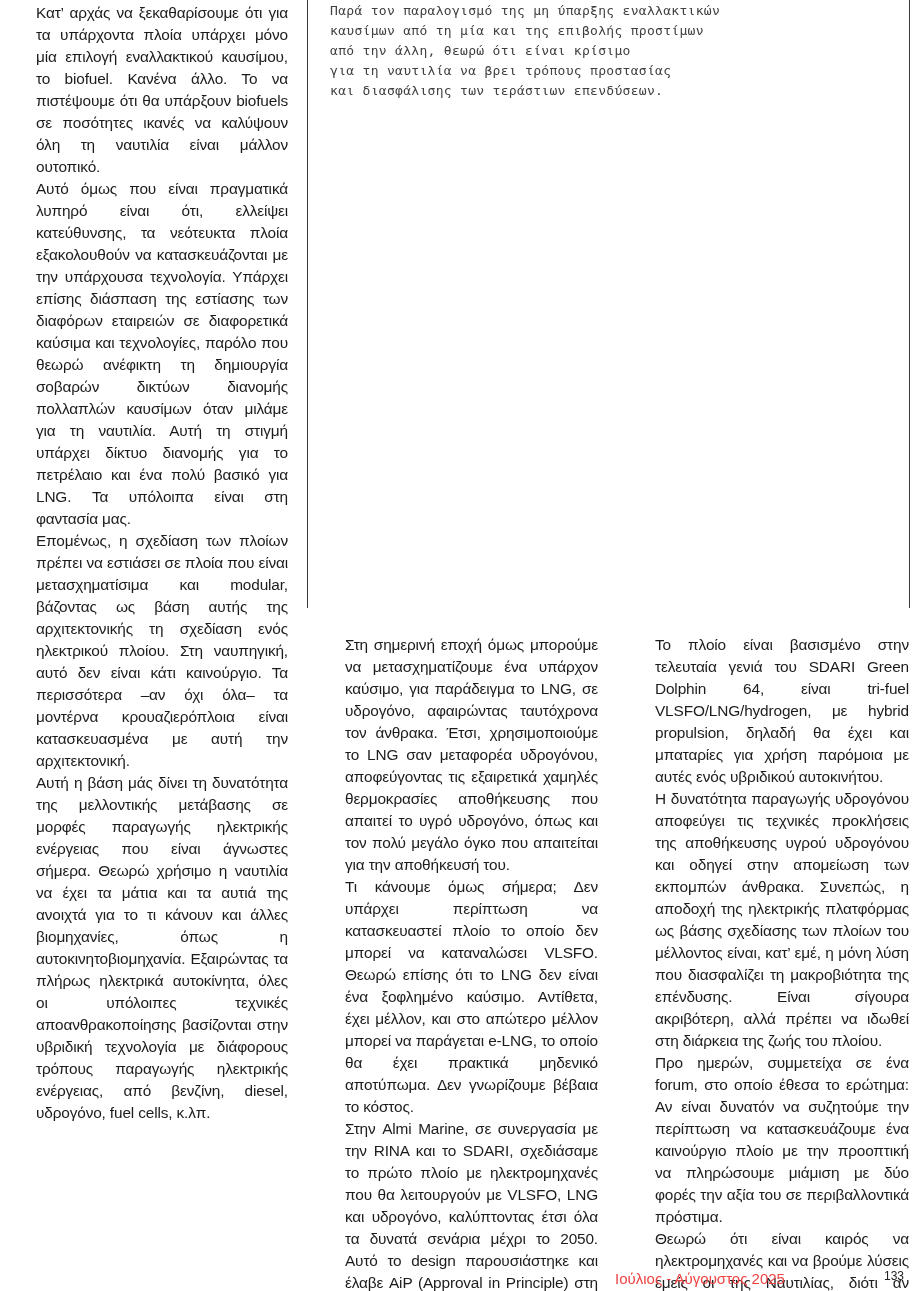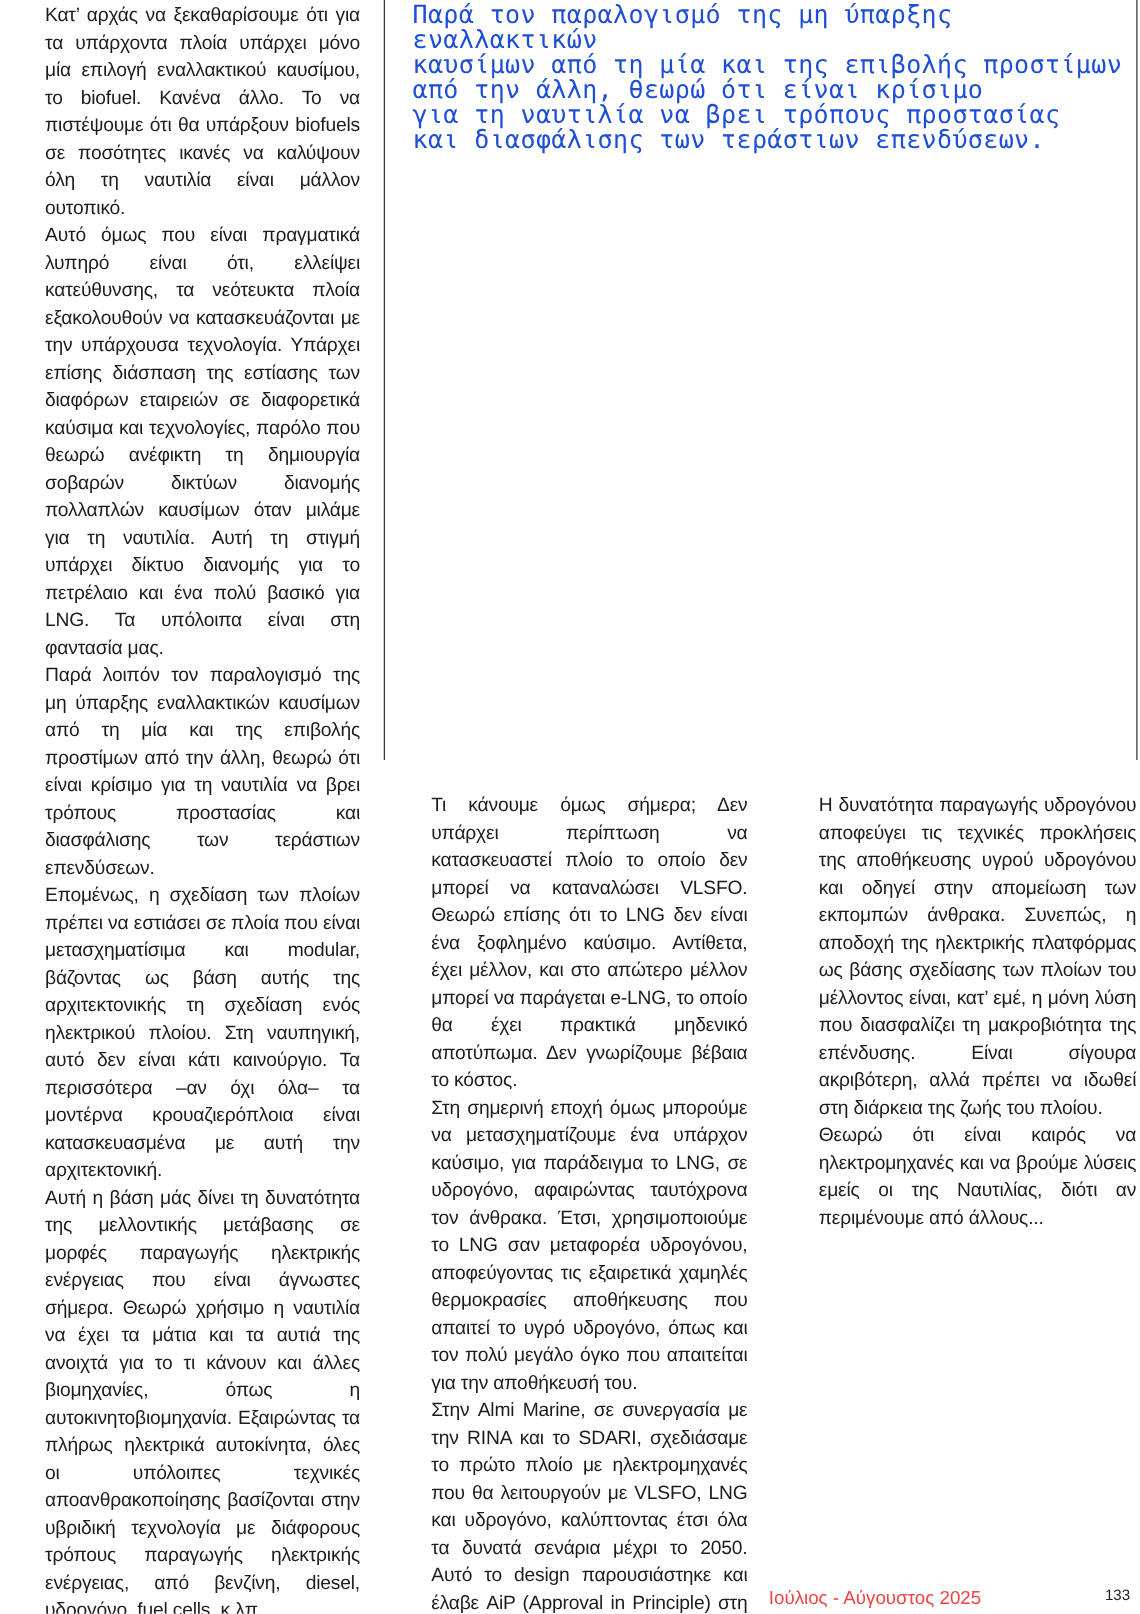--- a/index.html
+++ b/index.html
@@ -20,59 +20,60 @@
     position: absolute;
     left: 307px; top: 0; width: 603px; height: 608px;
     border-left: 1px solid #3a3a3a;
     border-right: 1px solid #3a3a3a;
     box-sizing: border-box;
   }
   .quote-text {
     position: absolute;
     left: 22px; top: 1px;
     font-family: "DejaVu Sans Mono", monospace;
-    font-size: 20px;
+    font-size: 13px;
     line-height: 20px;
     letter-spacing: 0.3px;
-    color: #1d4ed8;
+    color: #404040;
     white-space: pre-line;
   }
   .footer-issue {
     position: absolute; left: 615px; top: 1270px;
     font-family: "Liberation Sans", sans-serif; font-size: 15px; color: #ef4444;
   }
   .footer-page {
     position: absolute; left: 884px; top: 1269px;
     font-family: "Liberation Sans", sans-serif; font-size: 12px; color: #222;
   }
 </style>
 </head>
 <body>
 
 <div class="col" id="col1">
   <p>Κατ’ αρχάς να ξεκαθαρίσουμε ότι για τα υπάρχοντα πλοία υπάρχει μόνο μία επιλογή εναλλακτικού καυσίμου, το biofuel. Κανένα άλλο. Το να πιστέψουμε ότι θα υπάρξουν biofuels σε ποσότητες ικανές να καλύψουν όλη τη ναυτιλία είναι μάλλον ουτοπικό.</p>
   <p>Αυτό όμως που είναι πραγματικά λυπηρό είναι ότι, ελλείψει κατεύθυνσης, τα νεότευκτα πλοία εξακολουθούν να κατασκευάζονται με την υπάρχουσα τεχνολογία. Υπάρχει επίσης διάσπαση της εστίασης των διαφόρων εταιρειών σε διαφορετικά καύσιμα και τεχνολογίες, παρόλο που θεωρώ ανέφικτη τη δημιουργία σοβαρών δικτύων διανομής πολλαπλών καυσίμων όταν μιλάμε για τη ναυτιλία. Αυτή τη στιγμή υπάρχει δίκτυο διανομής για το πετρέλαιο και ένα πολύ βασικό για LNG. Τα υπόλοιπα είναι στη φαντασία μας.</p>
-  <p>Παρά λοιπόν τον παραλογισμό της μη ύπαρξης εναλλακτικών καυσίμων από τη μία και της επιβολής προστίμων από την άλλη, θεωρώ ότι είναι κρίσιμο για τη ναυτιλία να βρει τρόπους προστασίας και διασφάλισης των τεράστιων επενδύσεων.</p>
   <p>Επομένως, η σχεδίαση των πλοίων πρέπει να εστιάσει σε πλοία που είναι μετασχηματίσιμα και modular, βάζοντας ως βάση αυτής της αρχιτεκτονικής τη σχεδίαση ενός ηλεκτρικού πλοίου. Στη ναυπηγική, αυτό δεν είναι κάτι καινούργιο. Τα περισσότερα –αν όχι όλα– τα μοντέρνα κρουαζιερόπλοια είναι κατασκευασμένα με αυτή την αρχιτεκτονική.</p>
   <p>Αυτή η βάση μάς δίνει τη δυνατότητα της μελλοντικής μετάβασης σε μορφές παραγωγής ηλεκτρικής ενέργειας που είναι άγνωστες σήμερα. Θεωρώ χρήσιμο η ναυτιλία να έχει τα μάτια και τα αυτιά της ανοιχτά για το τι κάνουν και άλλες βιομηχανίες, όπως η αυτοκινητοβιομηχανία. Εξαιρώντας τα πλήρως ηλεκτρικά αυτοκίνητα, όλες οι υπόλοιπες τεχνικές αποανθρακοποίησης βασίζονται στην υβριδική τεχνολογία με διάφορους τρόπους παραγωγής ηλεκτρικής ενέργειας, από βενζίνη, diesel, υδρογόνο, fuel cells, κ.λπ.</p>
 </div>
 
 <div class="quote-box">
   <div class="quote-text">Παρά τον παραλογισμό της μη ύπαρξης εναλλακτικών
 καυσίμων από τη μία και της επιβολής προστίμων
 από την άλλη, θεωρώ ότι είναι κρίσιμο
 για τη ναυτιλία να βρει τρόπους προστασίας
 και διασφάλισης των τεράστιων επενδύσεων.</div>
 </div>
 
 <div class="col" id="col2">
+  <p>Στη σημερινή εποχή όμως μπορούμε να μετασχηματίζουμε ένα υπάρχον καύσιμο, για παράδειγμα το LNG, σε υδρογόνο, αφαιρώντας ταυτόχρονα τον άνθρακα. Έτσι, χρησιμοποιούμε το LNG σαν μεταφορέα υδρογόνου, αποφεύγοντας τις εξαιρετικά χαμηλές θερμοκρασίες αποθήκευσης που απαιτεί το υγρό υδρογόνο, όπως και τον πολύ μεγάλο όγκο που απαιτείται για την αποθήκευσή του.</p>
   <p>Τι κάνουμε όμως σήμερα; Δεν υπάρχει περίπτωση να κατασκευαστεί πλοίο το οποίο δεν μπορεί να καταναλώσει VLSFO. Θεωρώ επίσης ότι το LNG δεν είναι ένα ξοφλημένο καύσιμο. Αντίθετα, έχει μέλλον, και στο απώτερο μέλλον μπορεί να παράγεται e-LNG, το οποίο θα έχει πρακτικά μηδενικό αποτύπωμα. Δεν γνωρίζουμε βέβαια το κόστος.</p>
-  <p>Στη σημερινή εποχή όμως μπορούμε να μετασχηματίζουμε ένα υπάρχον καύσιμο, για παράδειγμα το LNG, σε υδρογόνο, αφαιρώντας ταυτόχρονα τον άνθρακα. Έτσι, χρησιμοποιούμε το LNG σαν μεταφορέα υδρογόνου, αποφεύγοντας τις εξαιρετικά χαμηλές θερμοκρασίες αποθήκευσης που απαιτεί το υγρό υδρογόνο, όπως και τον πολύ μεγάλο όγκο που απαιτείται για την αποθήκευσή του.</p>
   <p>Στην Almi Marine, σε συνεργασία με την RINA και το SDARI, σχεδιάσαμε το πρώτο πλοίο με ηλεκτρομηχανές που θα λειτουργούν με VLSFO, LNG και υδρογόνο, καλύπτοντας έτσι όλα τα δυνατά σενάρια μέχρι το 2050. Αυτό το design παρουσιάστηκε και έλαβε AiP (Approval in Principle) στη Nor-Shipping 2025.</p>
 </div>
 
 <div class="col" id="col3">
+  <p>Το πλοίο είναι βασισμένο στην τελευταία γενιά του SDARI Green Dolphin 64, είναι tri-fuel VLSFO/LNG/hydrogen, με hybrid propulsion, δηλαδή θα έχει και μπαταρίες για χρήση παρόμοια με αυτές ενός υβριδικού αυτοκινήτου.</p>
   <p>Η δυνατότητα παραγωγής υδρογόνου αποφεύγει τις τεχνικές προκλήσεις της αποθήκευσης υγρού υδρογόνου και οδηγεί στην απομείωση των εκπομπών άνθρακα. Συνεπώς, η αποδοχή της ηλεκτρικής πλατφόρμας ως βάσης σχεδίασης των πλοίων του μέλλοντος είναι, κατ’ εμέ, η μόνη λύση που διασφαλίζει τη μακροβιότητα της επένδυσης. Είναι σίγουρα ακριβότερη, αλλά πρέπει να ιδωθεί στη διάρκεια της ζωής του πλοίου.</p>
+  <p>Προ ημερών, συμμετείχα σε ένα forum, στο οποίο έθεσα το ερώτημα: Αν είναι δυνατόν να συζητούμε την περίπτωση να κατασκευάζουμε ένα καινούργιο πλοίο με την προοπτική να πληρώσουμε μιάμιση με δύο φορές την αξία του σε περιβαλλοντικά πρόστιμα.</p>
   <p>Θεωρώ ότι είναι καιρός να ηλεκτρομηχανές και να βρούμε λύσεις εμείς οι της Ναυτιλίας, διότι αν περιμένουμε από άλλους...</p>
 </div>
 
 <div class="footer-issue">Ιούλιος - Αύγουστος 2025</div>
 <div class="footer-page">133</div>
 
 </body></html>

